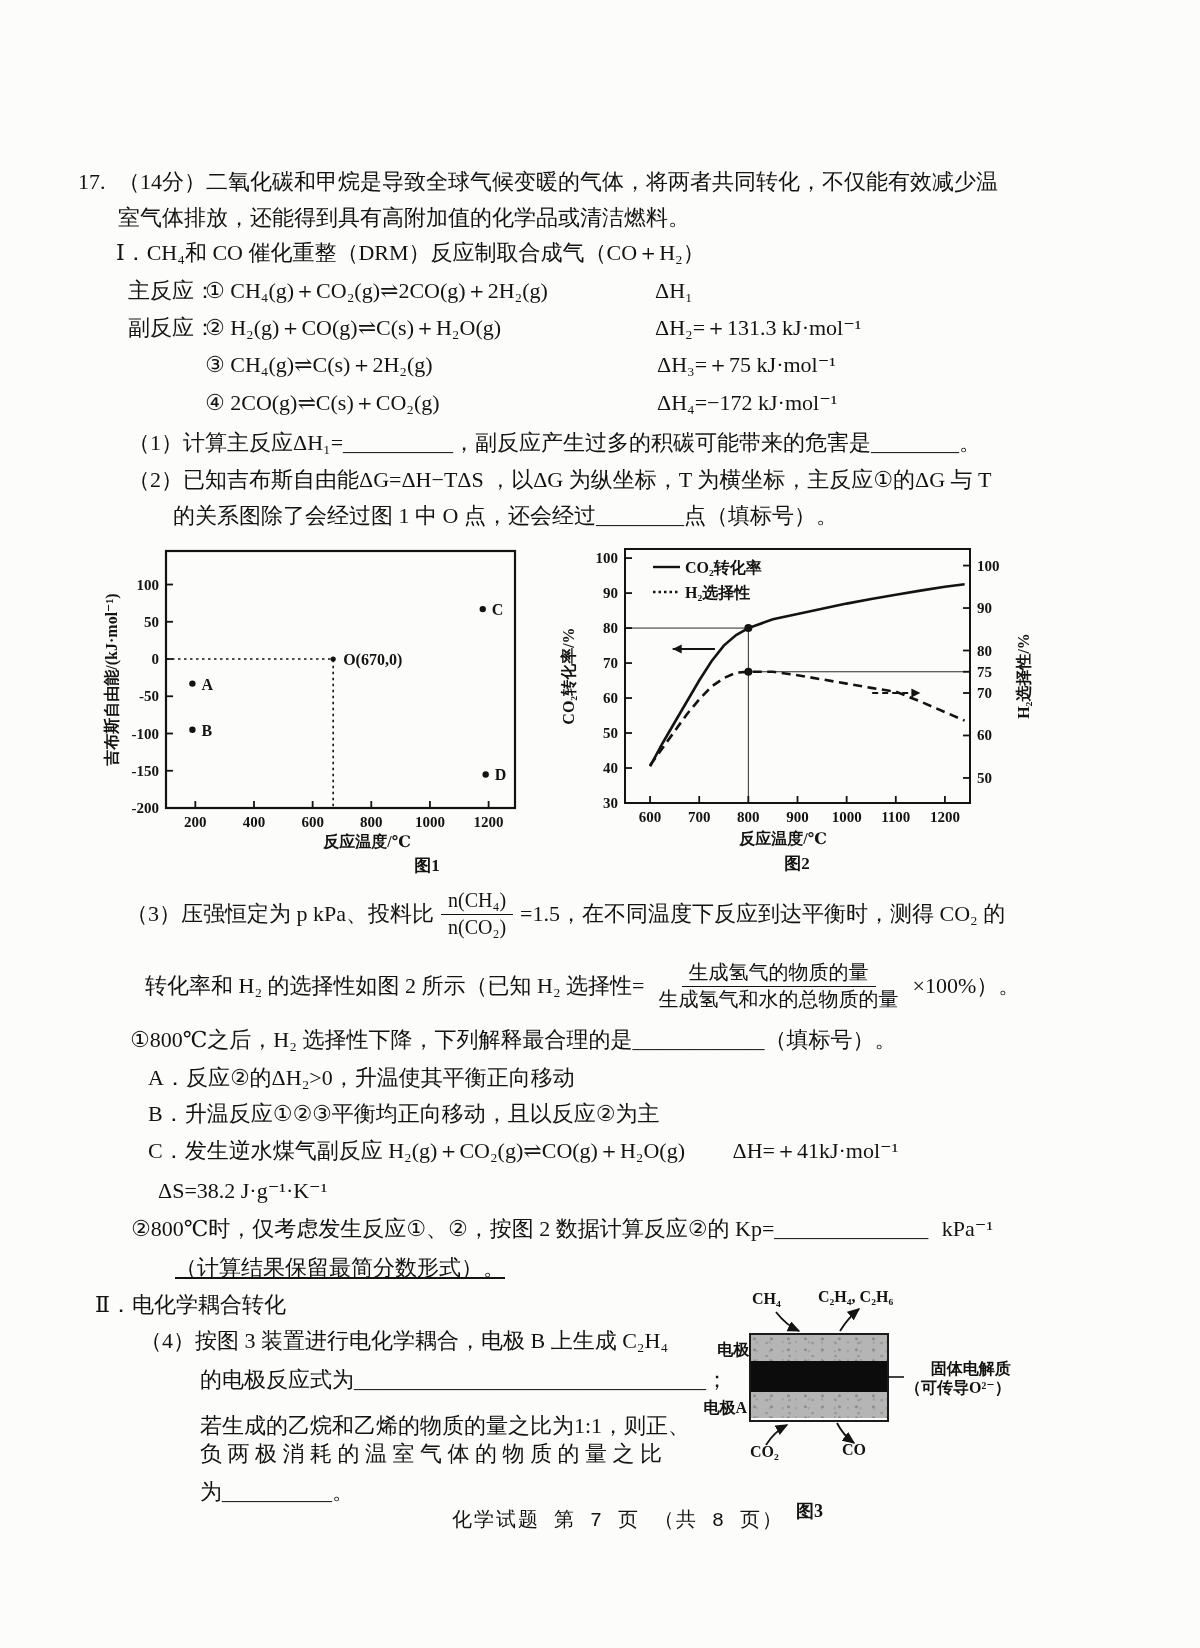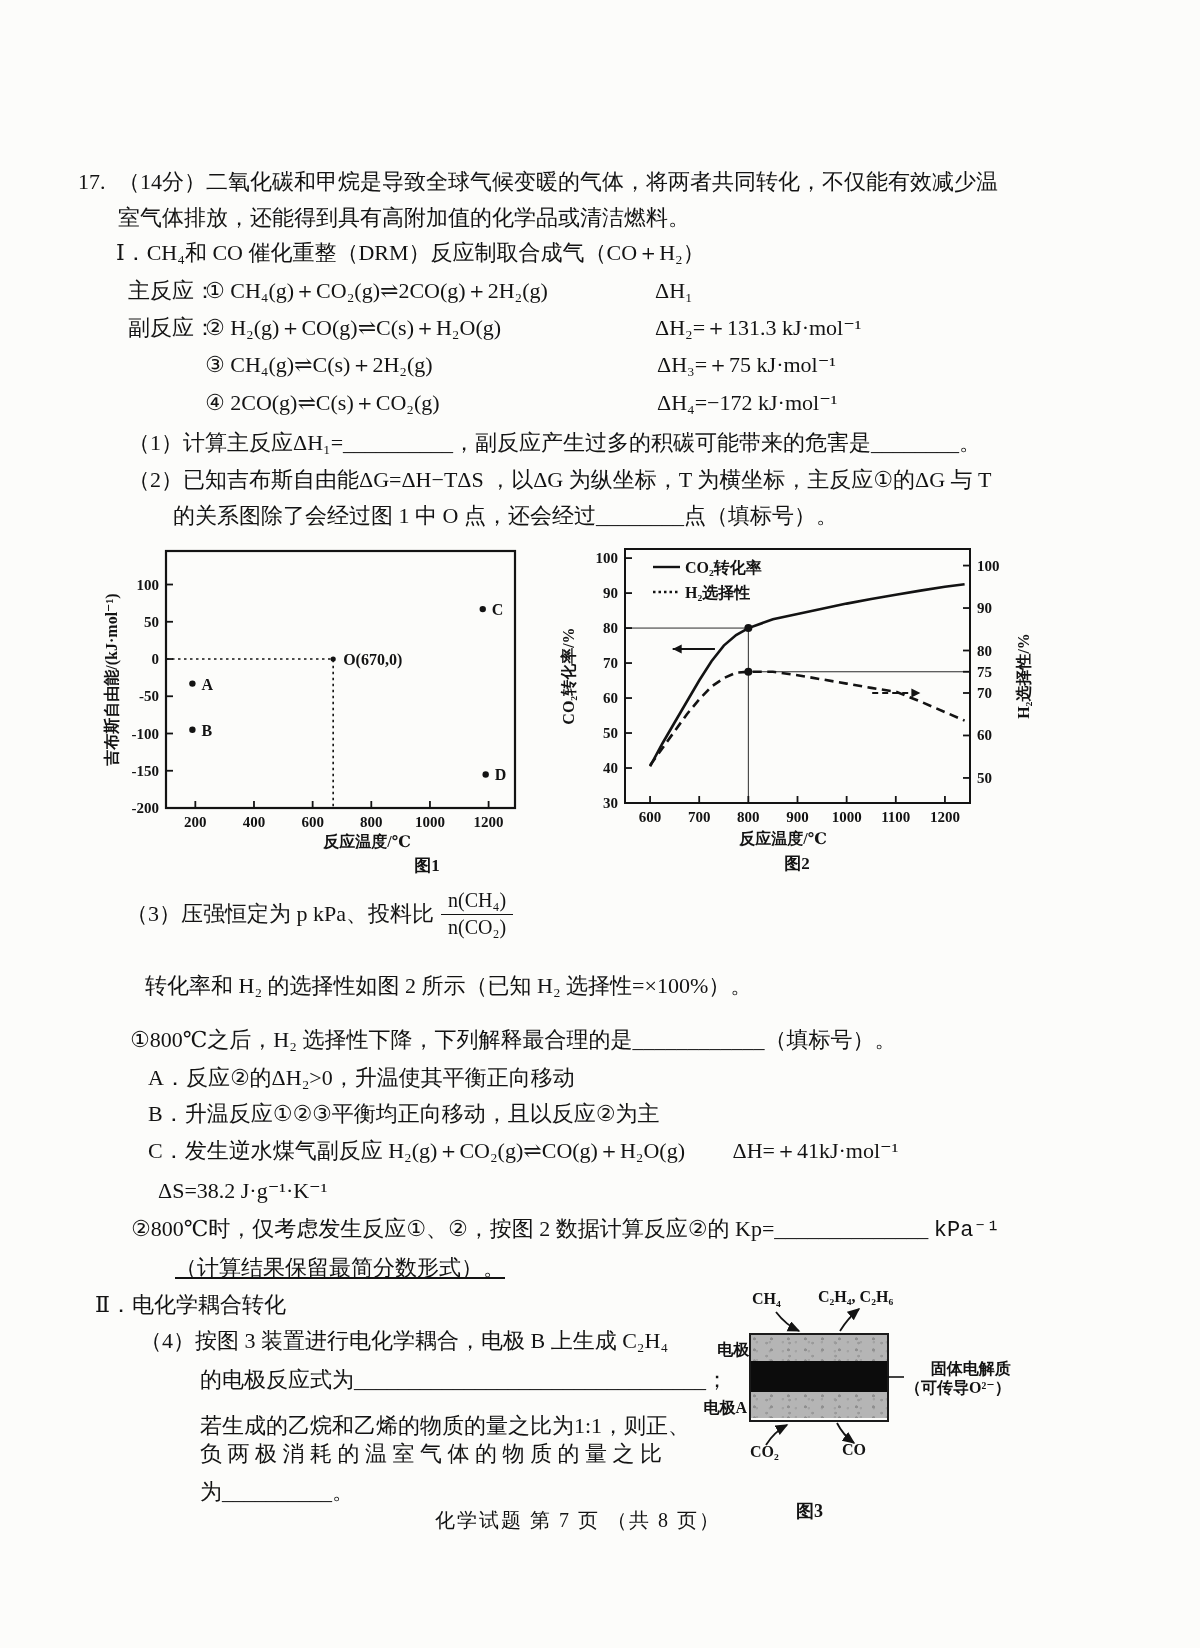--- a/index.html
+++ b/index.html
@@ -8,21 +8,21 @@
     background:#fcfcfa;color:#131313;
     font-family:"Liberation Serif","DejaVu Serif","DejaVu Sans",serif;
   }
   .t{position:absolute;white-space:nowrap;font-size:22px;line-height:1.25;}
   .rowflex{display:flex;align-items:center;}
   .frac{display:inline-flex;flex-direction:column;align-items:center;
         font-size:20px;line-height:1.18;margin:0 7px;text-align:center;}
   .frac .num{padding:0 7px 1px 7px;border-bottom:1.7px solid #131313;}
   .frac .den{padding:1px 7px 0 7px;}
   .gap40{margin-left:42px;}
-  .gap6{font-family:Liberation Mono, monospace;}
+  .gap6{margin-left:8px;}
   .fig{position:absolute;}
   svg text{font-family:"Liberation Serif","DejaVu Serif","DejaVu Sans",serif;fill:#131313;}
   
   #fig3{position:absolute;left:690px;top:1280px;width:360px;height:215px;}
   #fig3 .lbl{position:absolute;white-space:nowrap;font-size:16px;font-weight:bold;}
   .devicebox{position:absolute;left:59px;top:53px;width:136px;height:85px;
              border:2px solid #1b1b1b;}
   .electrode{width:100%;height:26px;background-color:#b5b5b5;
     background-image:
       radial-gradient(circle at 20% 35%, #8f8f8f 1.2px, rgba(0,0,0,0) 1.8px),
@@ -186,23 +186,28 @@
     <text x="243" y="339" text-anchor="middle" font-size="16" font-weight="bold">反应温度/℃</text>
     <text x="257" y="364" text-anchor="middle" font-size="17" font-weight="bold">图2</text>
   </svg>
 
 <div class="t rowflex" style="left:126px;top:886px;height:56px;">
   <span>（3）压强恒定为 p kPa、投料比</span>
   <span class="frac">
     <span class="num">n(CH₄)</span>
     <span class="den">n(CO₂)</span>
   </span>
+  <span>=1.5，在不同温度下反应到达平衡时，测得 CO₂ 的</span>
 </div>
 <div class="t rowflex" style="left:145px;top:956px;height:60px;">
   <span>转化率和 H₂ 的选择性如图 2 所示（已知 H₂ 选择性=</span>
+  <span class="frac">
+    <span class="num">生成氢气的物质的量</span>
+    <span class="den">生成氢气和水的总物质的量</span>
+  </span>
   <span>×100%）。</span>
 </div>
 
 <div class="t" style="left:130px;top:1026px;">①800℃之后，H₂ 选择性下降，下列解释最合理的是____________（填标号）。</div>
 <div class="t" style="left:148px;top:1064px;">A．反应②的ΔH₂&gt;0，升温使其平衡正向移动</div>
 <div class="t" style="left:148px;top:1100px;">B．升温反应①②③平衡均正向移动，且以反应②为主</div>
 <div class="t" style="left:148px;top:1137px;">
   <span>C．发生逆水煤气副反应 H₂(g)＋CO₂(g)⇌CO(g)＋H₂O(g)</span>
   <span class="gap40">ΔH=＋41kJ·mol⁻¹</span>
 </div>
@@ -248,13 +253,13 @@
     <path d="M 86 32 Q 96 45 109 51" fill="none" stroke="#131313" stroke-width="1.8" marker-end="url(#ah)"></path>
     <path d="M 150 51 Q 158 38 169 29" fill="none" stroke="#131313" stroke-width="1.8" marker-end="url(#ah)"></path>
     <path d="M 76 165 Q 84 152 97 145" fill="none" stroke="#131313" stroke-width="1.8" marker-end="url(#ah)"></path>
     <path d="M 147 143 Q 153 155 164 163" fill="none" stroke="#131313" stroke-width="1.8" marker-end="url(#ah)"></path>
     <path d="M 197 97 L 214 97" stroke="#131313" stroke-width="1.6"></path>
   </svg>
 
   <div class="cap">图3</div>
 </div>
 
-<div class="t" style="left:435px;top:1508px;font-size:20px;letter-spacing:2px;">化学试题 第 7 页 （共 8 页）</div>
+<div class="t" style="left:452px;top:1508px;font-size:20px;letter-spacing:2px;font-family:Liberation Mono, monospace;">化学试题 第 7 页 （共 8 页）</div>
 
 </body></html>

